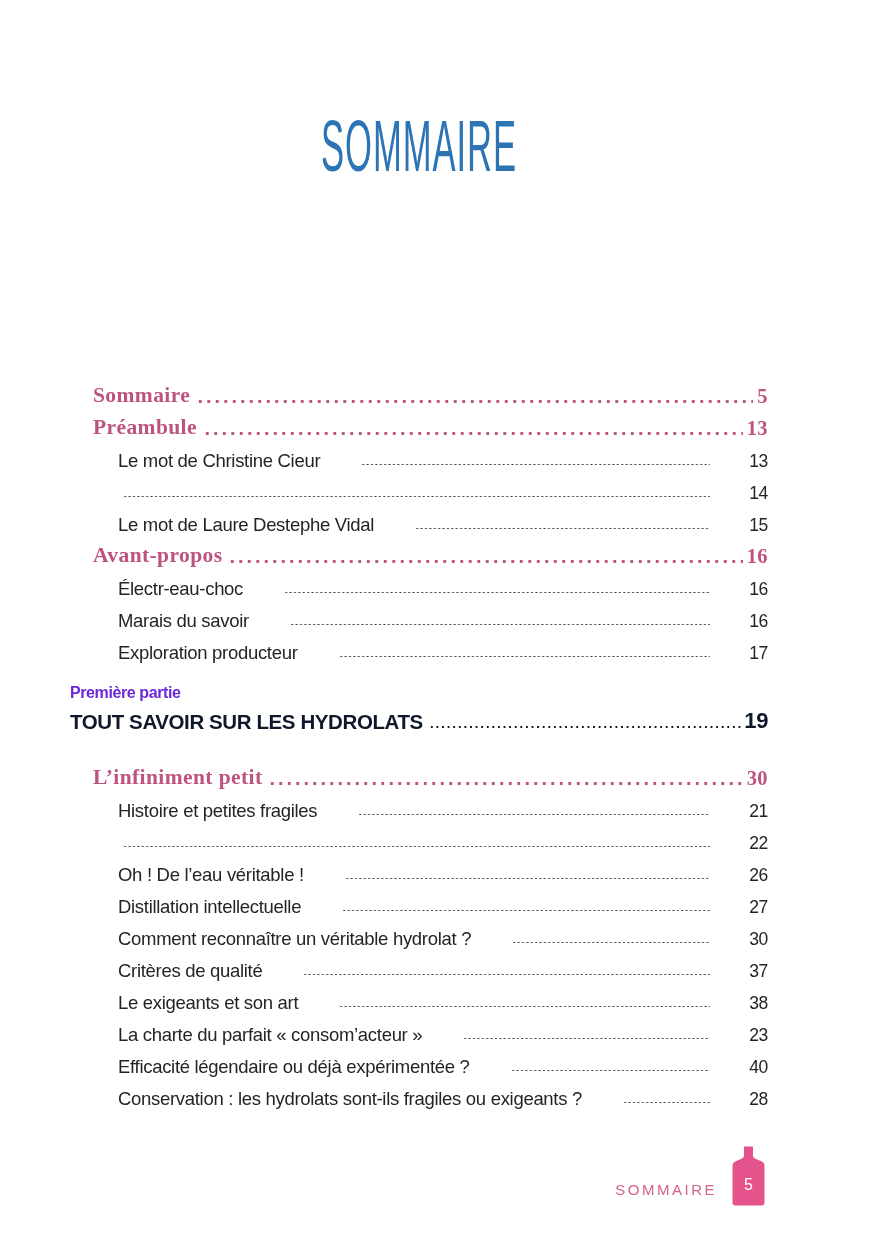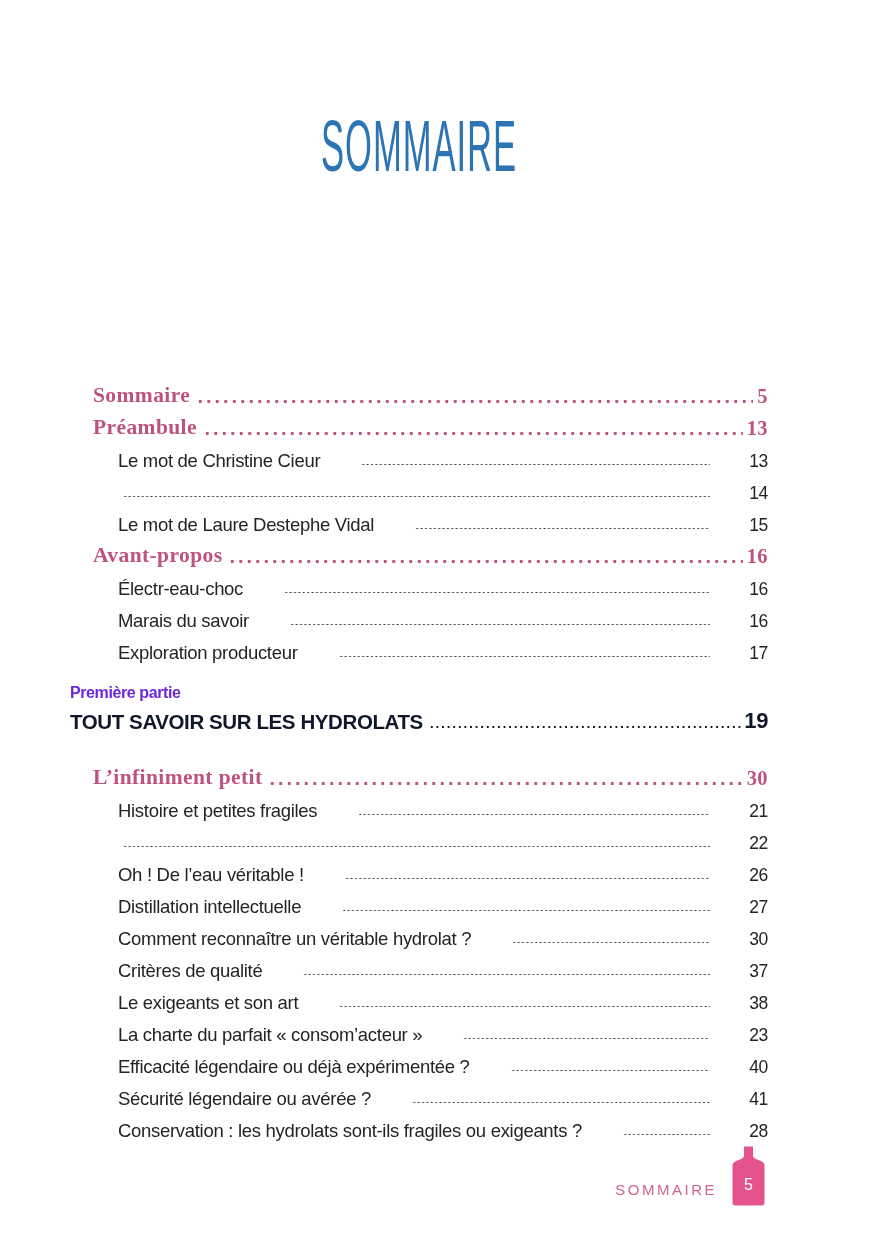--- a/index.html
+++ b/index.html
@@ -234,25 +234,20 @@
       <span class="toc-label">La charte du parfait « consom’acteur »</span>
       <span class="leader"></span>
       <span class="toc-page">23</span>
     </div>
     <div class="toc-row sub">
       <span class="toc-label">Efficacité légendaire ou déjà expérimentée ?</span>
       <span class="leader"></span>
       <span class="toc-page">40</span>
     </div>
     <div class="toc-row sub">
-      <span class="toc-label">Sécurité légendaire ou avérée ?</span>
-      <span class="leader"></span>
-      <span class="toc-page">41</span>
-    </div>
-    <div class="toc-row sub">
       <span class="toc-label">Conservation : les hydrolats sont-ils fragiles ou exigeants ?</span>
       <span class="leader"></span>
       <span class="toc-page">28</span>
     </div>
   </div>
 
 <div class="footer">
   <span class="footer-label">SOMMAIRE</span>
   <span class="bottle">
     <svg width="37" height="62" viewBox="0 0 37 62" xmlns="http://www.w3.org/2000/svg">

